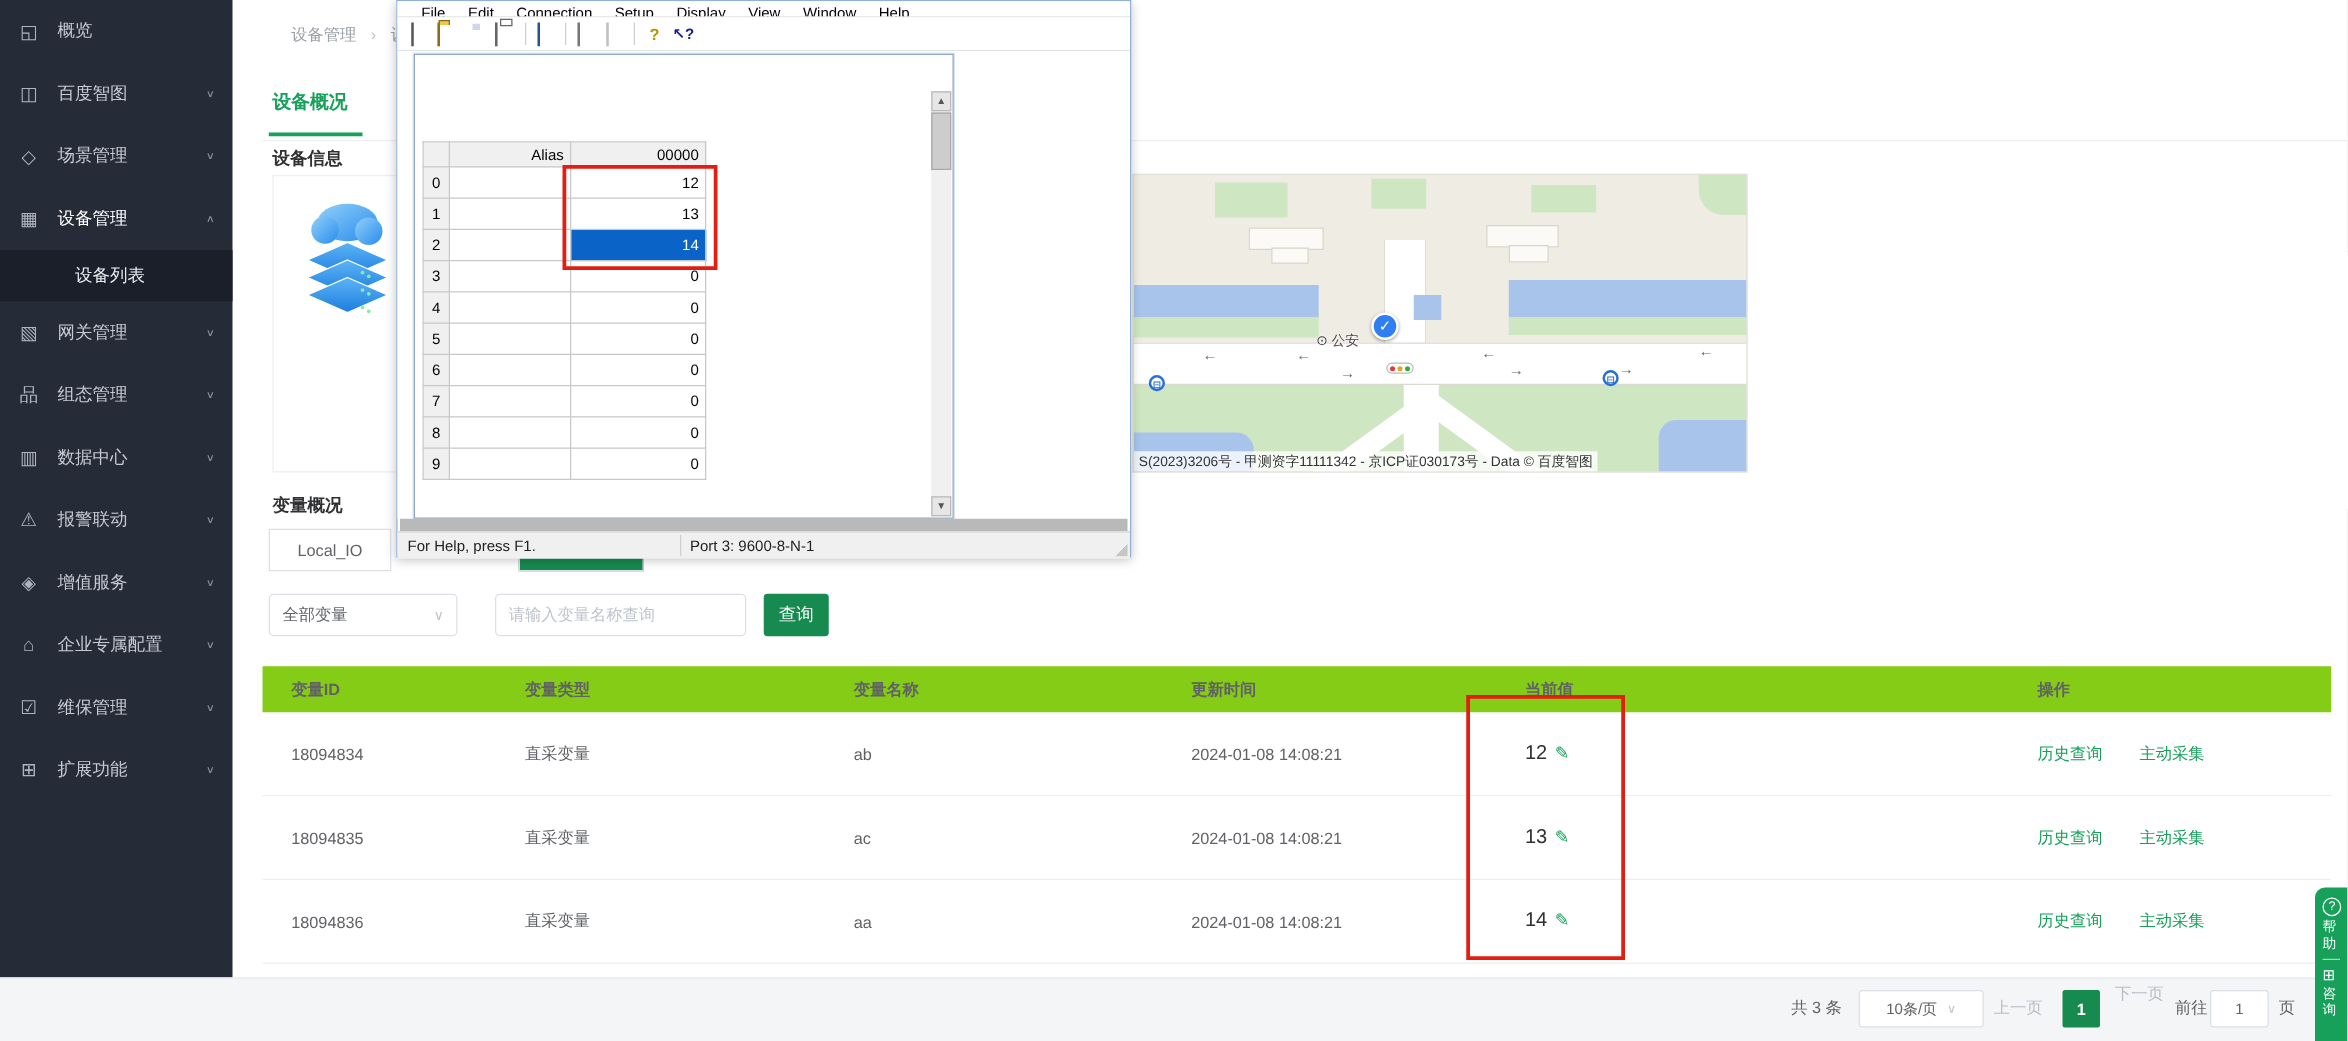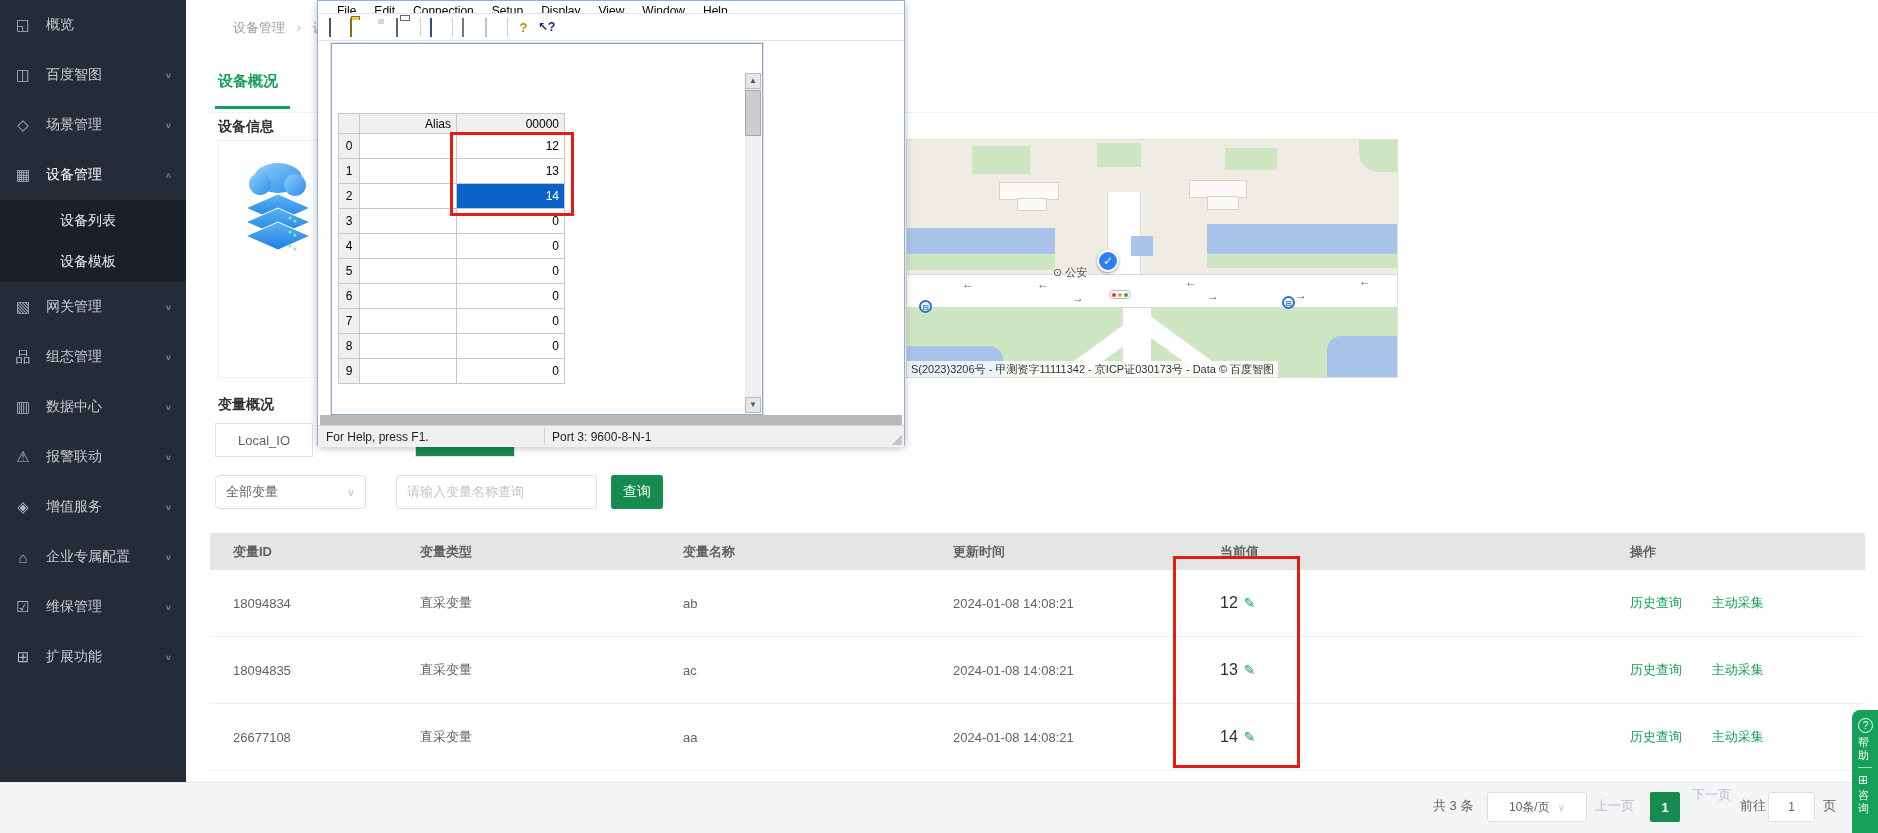--- a/index.html
+++ b/index.html
@@ -31,21 +31,21 @@
   .vtab-active{background:#178a50;}
   .sel-box{border:1px solid #dcdfe6;border-radius:4px;background:#fff;color:#606266;font-size:13px;
            display:flex;align-items:center;padding:0 10px;}
   .sel-box .chev{margin-left:auto;color:#c0c4cc;font-size:11px;}
   .inp-box{border:1px solid #dcdfe6;border-radius:4px;background:#fff;color:#bfc4cc;font-size:13px;
            display:flex;align-items:center;padding:0 10px;}
   .btn-green{background:#178a50;color:#fff;border:none;border-radius:3px;font-size:14px;cursor:pointer;}
 
   
   .trow{display:flex;align-items:center;width:1655px;}
-  .thead{background:#e5e5e5;color:#606266;font-size:13px;font-weight:bold;height:37px;justify-content:center;}
+  .thead{background:#84cc16;color:#606266;font-size:13px;font-weight:bold;height:37px;justify-content:center;}
   .tbody{background:#fff;color:#606266;font-size:13px;height:67px;border-bottom:1px solid #ebeef5;}
   .c0{width:23px;}.c1{width:187px;}.c2{width:263px;}.c3{width:270px;}.c4{width:237px;}
   .c5{width:150px;padding-left:30px;}.csp{width:290px;}.c6{flex:1;}
   .cell-val{font-size:16px;color:#303133;}
   .pencil{color:#17a05a;font-size:14px;margin-left:6px;cursor:pointer;}
   .lnk{color:#17a05a;cursor:pointer;margin-right:26px;font-size:13px;}
 
   .red-rect{border:3px solid #e51c11;background:transparent;z-index:40;pointer-events:none;}
 
   
@@ -171,23 +171,20 @@
       <span class="s-chev">∨</span>
     </div>
     <div class="s-item active">
       <span class="s-icon">▦</span>
       <span class="s-label">设备管理</span>
       <span class="s-chev">∧</span>
     </div>
     <div class="s-sub">
       <div class="s-item">
         <span>设备列表</span>
-      </div>
-      <div class="s-item">
-        <span>设备模板</span>
       </div>
     </div>
     <div class="s-item">
       <span class="s-icon">▧</span>
       <span class="s-label">网关管理</span>
       <span class="s-chev">∨</span>
     </div>
     <div class="s-item">
       <span class="s-icon">品</span>
       <span class="s-label">组态管理</span>
@@ -358,21 +355,21 @@
       <div class="c5"><span class="cell-val">13</span><span class="pencil">✎</span></div>
       <div class="csp"></div>
       <div class="c6">
         <span class="lnk">历史查询</span>
         <span class="lnk">主动采集</span>
       </div>
     </div>
 
     <div class="trow tbody">
       <div class="c0"></div>
-      <div class="c1">26677108</div>
+      <div class="c1">18094836</div>
       <div class="c2">直采变量</div>
       <div class="c3">aa</div>
       <div class="c4">2024-01-08 14:08:21</div>
       <div class="c5"><span class="cell-val">14</span><span class="pencil">✎</span></div>
       <div class="csp"></div>
       <div class="c6">
         <span class="lnk">历史查询</span>
         <span class="lnk">主动采集</span>
       </div>
     </div>

